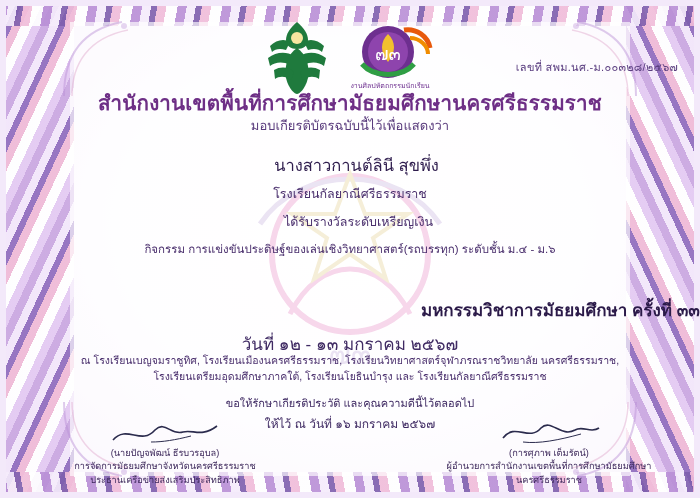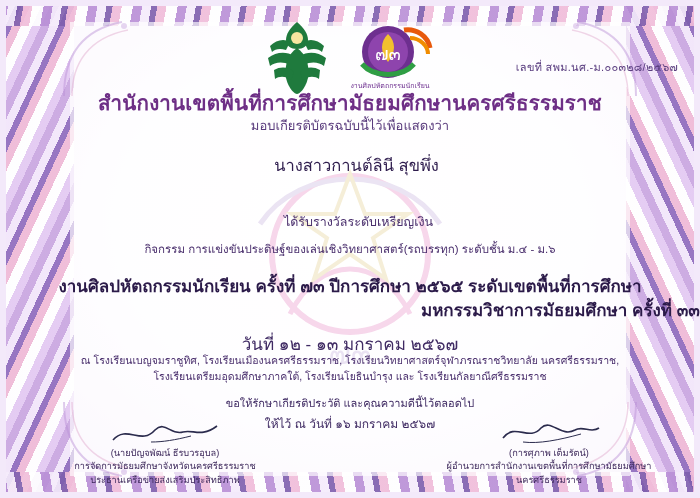--- a/index.html
+++ b/index.html
@@ -254,23 +254,23 @@
         <path d="M18 46 C30 60 58 60 70 46" fill="none" stroke="#2f9e44" stroke-width="5"></path>
         <path d="M60 12 C72 10 84 18 86 30" fill="none" stroke="#e8590c" stroke-width="5"></path>
         <path d="M66 20 C76 20 84 28 84 36" fill="none" stroke="#f08c00" stroke-width="4"></path>
         <text x="46" y="70" text-anchor="middle" font-size="7" fill="#6d2f8f" font-family="Liberation Sans, sans-serif">งานศิลปหัตถกรรมนักเรียน</text>
       </svg>
     </div>
 
     <div class="org-title">สำนักงานเขตพื้นที่การศึกษามัธยมศึกษานครศรีธรรมราช</div>
     <div class="subtitle">มอบเกียรติบัตรฉบับนี้ไว้เพื่อแสดงว่า</div>
     <div class="person-name">นางสาวกานต์ลินี  สุขพึ่ง</div>
+    <div class="school">โรงเรียนกัลยาณีศรีธรรมราช</div>
     <div class="award">ได้รับรางวัลระดับเหรียญเงิน</div>
     <div class="activity">กิจกรรม การแข่งขันประดิษฐ์ของเล่นเชิงวิทยาศาสตร์(รถบรรทุก) ระดับชั้น ม.๔ - ม.๖</div>
-    <div class="event-line1">งานศิลปหัตถกรรมนักเรียน ครั้งที่ ๗๓ ปีการศึกษา ๒๕๖๕ ระดับเขตพื้นที่การศึกษา</div>
     <div class="event-line2">มหกรรมวิชาการมัธยมศึกษา ครั้งที่ ๓๓</div>
     <div class="date-line">วันที่ ๑๒ - ๑๓ มกราคม ๒๕๖๗</div>
     <div class="venue-line1">ณ โรงเรียนเบญจมราชูทิศ, โรงเรียนเมืองนครศรีธรรมราช, โรงเรียนวิทยาศาสตร์จุฬาภรณราชวิทยาลัย นครศรีธรรมราช,</div>
     <div class="venue-line2">โรงเรียนเตรียมอุดมศึกษาภาคใต้, โรงเรียนโยธินบำรุง และ โรงเรียนกัลยาณีศรีธรรมราช</div>
     <div class="wish-line">ขอให้รักษาเกียรติประวัติ และคุณความดีนี้ไว้ตลอดไป</div>
     <div class="issue-line">ให้ไว้ ณ วันที่ ๑๖ มกราคม ๒๕๖๗</div>
 
     <div class="sig sig-left">
       <div class="sig-mark">
         <svg width="120" height="26" viewBox="0 0 120 26">

